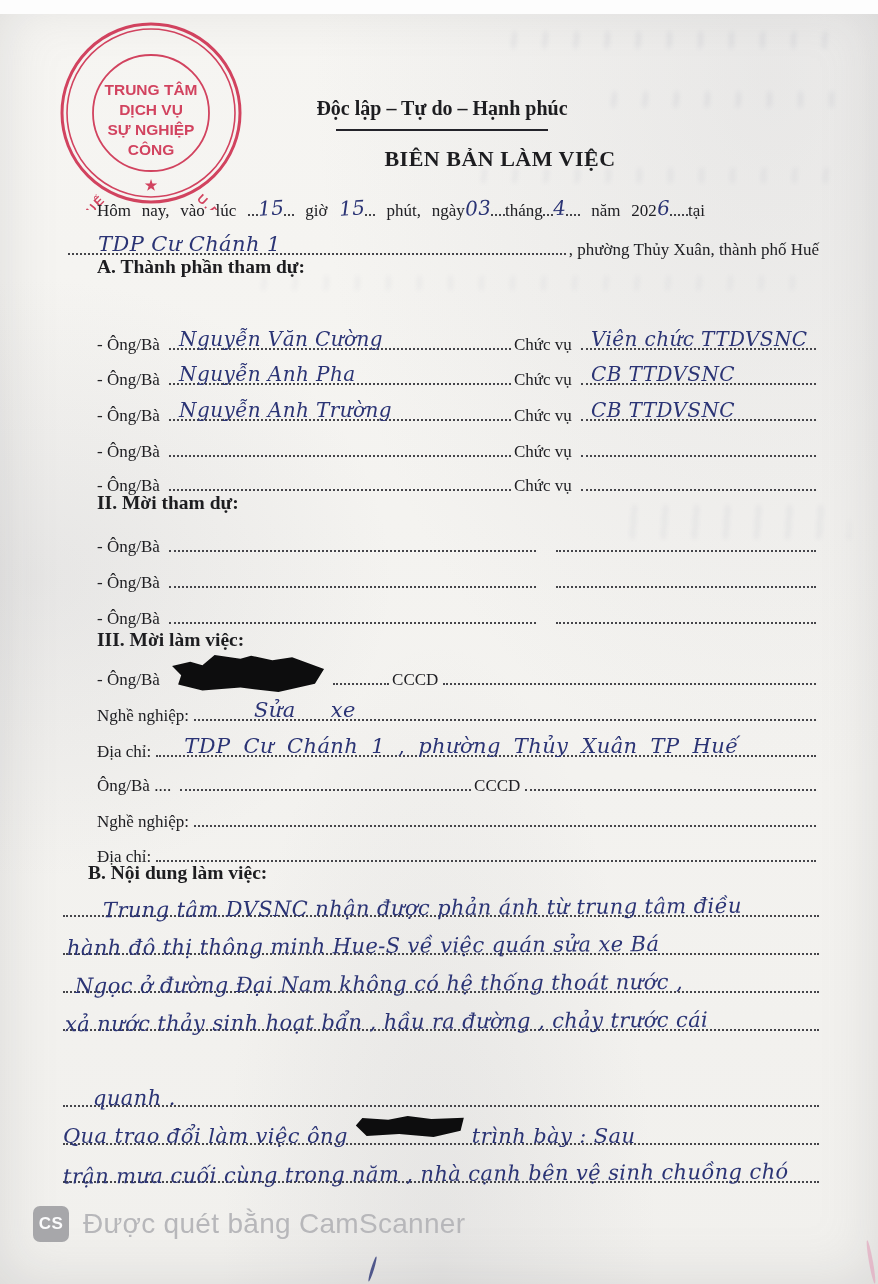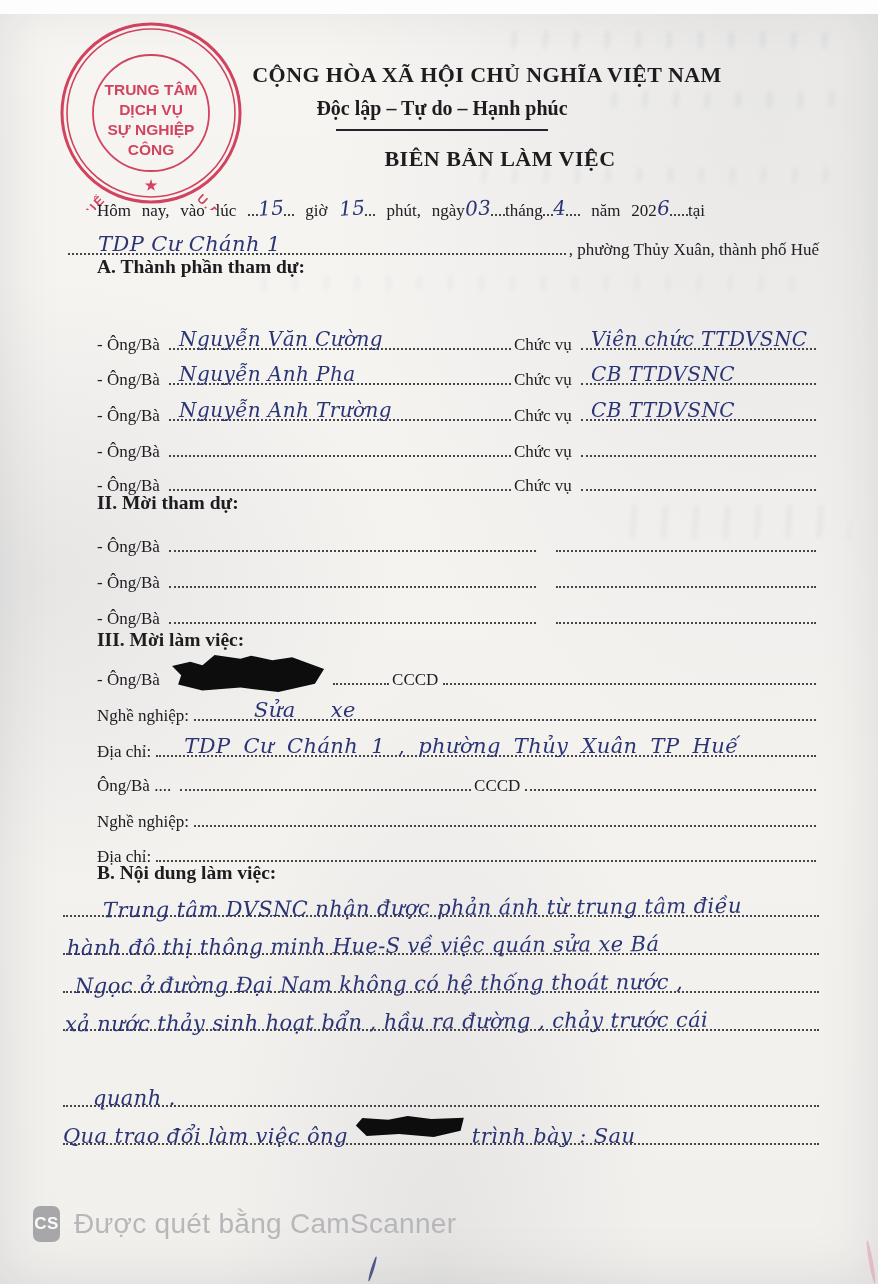--- a/index.html
+++ b/index.html
@@ -57,21 +57,21 @@
     clip-path:polygon(0% 45%,6% 10%,30% 18%,48% 0%,70% 14%,100% 8%,97% 70%,72% 100%,40% 86%,10% 95%);}
   
   .bline{position:absolute;left:63px;width:756px;height:37px;border-bottom:2px dotted #45454a;}
   .bline .hw{position:absolute;bottom:-5px;font-size:21px;transform:rotate(-.4deg);}
   .bline7{position:absolute;left:63px;width:756px;height:37px;border-bottom:2px dotted #45454a;
           display:flex;align-items:flex-end;}
   .bline7 .hw{font-size:21px;position:relative;bottom:-5px;}
   
   .footer{position:absolute;left:33px;top:1206px;display:flex;align-items:center;
     font-family:"Liberation Sans",sans-serif;}
-  .cs-badge{width:27px;height:36px;border-radius:7px;background:#a7a7aa;color:#fbfbfc;
+  .cs-badge{width:36px;height:36px;border-radius:7px;background:#a7a7aa;color:#fbfbfc;
     display:flex;align-items:center;justify-content:center;font-weight:bold;font-size:17px;
     letter-spacing:.5px;}
   .cs-text{margin-left:14px;font-size:28px;color:#b7b7ba;letter-spacing:.3px;}
   
   .stroke-blue{position:absolute;left:371px;top:1256px;width:3px;height:26px;background:#2b3475;
     border-radius:50%;transform:rotate(17deg);opacity:.8;}
   .stroke-pink{position:absolute;left:869px;top:1240px;width:4px;height:44px;background:#e3a8bf;
     border-radius:50%;transform:rotate(-10deg);opacity:.7;}
 </style>
 </head>
@@ -96,21 +96,20 @@
     <text font-size="12.5" fill="#cf3453" letter-spacing="1.5">
       <textPath href="#ringPath" startOffset="50%" text-anchor="middle">U.B.N.D  PHƯỜNG  THỦY  XUÂN  THÀNH  PHỐ  HUẾ</textPath>
     </text>
     <text x="98" y="77" text-anchor="middle" font-size="15.5" fill="#cf3453">TRUNG TÂM</text>
     <text x="98" y="97" text-anchor="middle" font-size="15.5" fill="#cf3453">DỊCH VỤ</text>
     <text x="98" y="117" text-anchor="middle" font-size="15.5" fill="#cf3453">SỰ NGHIỆP</text>
     <text x="98" y="137" text-anchor="middle" font-size="15.5" fill="#cf3453">CÔNG</text>
     <text x="98" y="172" text-anchor="middle" font-size="14" fill="#cf3453">★</text>
   </svg>
 
-  <div class="h-national">CỘNG HÒA XÃ HỘI CHỦ NGHĨA VIỆT NAM</div>
   <div class="h-motto">Độc lập – Tự do – Hạnh phúc</div>
   <div class="h-motto-line"></div>
   <div class="h-doctitle">BIÊN BẢN LÀM VIỆC</div>
 
   <div class="dateline">
     <span class="printed">Hôm nay, vào lúc</span>
     <span class="idots w10"></span><span class="hw">15</span><span class="idots w10"></span>
     <span class="printed">giờ</span>
     <span class="hw">15</span><span class="idots w10"></span>
     <span class="printed">phút, ngày</span><span class="hw">03</span><span class="idots w14"></span><span class="printed">tháng</span><span class="idots w10"></span><span class="hw">4</span><span class="idots w14"></span>
@@ -220,21 +219,21 @@
   </div>
   <div class="frow" style="left:97px;top:796px;width:722px;height:36px">
     <span class="lbl printed">Nghề nghiệp:</span>
     <span class="fill"></span>
   </div>
   <div class="frow" style="left:97px;top:831px;width:722px;height:36px">
     <span class="lbl printed">Địa chỉ:</span>
     <span class="fill"></span>
   </div>
 
-  <div class="sect" style="left:97px;top:862px">B. Nội dung làm việc:</div>
+  <div class="sect" style="left:88px;top:862px">B. Nội dung làm việc:</div>
 
   <div class="bline" style="top:878px">
       <span class="hw" style="left:40px">Trung tâm DVSNC nhận được phản ánh từ trung tâm điều</span>
     </div>
   <div class="bline" style="top:916px">
       <span class="hw" style="left:4px">hành đô thị thông minh Hue-S về việc quán sửa xe Bá</span>
     </div>
   <div class="bline" style="top:992px">
       <span class="hw" style="left:2px">xả nước thảy sinh hoạt bẩn , hầu ra đường , chảy trước cái</span>
     </div>
@@ -242,20 +241,23 @@
       <span class="hw" style="left:12px">Ngọc ở đường Đại Nam không có hệ thống thoát nước ,</span>
     </div>
   <div class="bline" style="top:1068px">
       <span class="hw" style="left:30px">quanh .</span>
     </div>
   <div class="bline7" style="top:1106px">
     <span class="hw" style="">Qua trao đổi làm việc ông</span>
     <span class="redact bar"></span>
     <span class="hw">trình bày : Sau</span>
   </div>
+  <div class="bline" style="top:1144px">
+      <span class="hw" style="left:0px">trận mưa cuối cùng trong năm , nhà cạnh bên vệ sinh chuồng chó</span>
+    </div>
 
   <div class="footer">
     <div class="cs-badge">CS</div>
     <div class="cs-text">Được quét bằng CamScanner</div>
   </div>
 
   <div class="stroke-blue"></div>
   <div class="stroke-pink"></div>
 </div>
 

